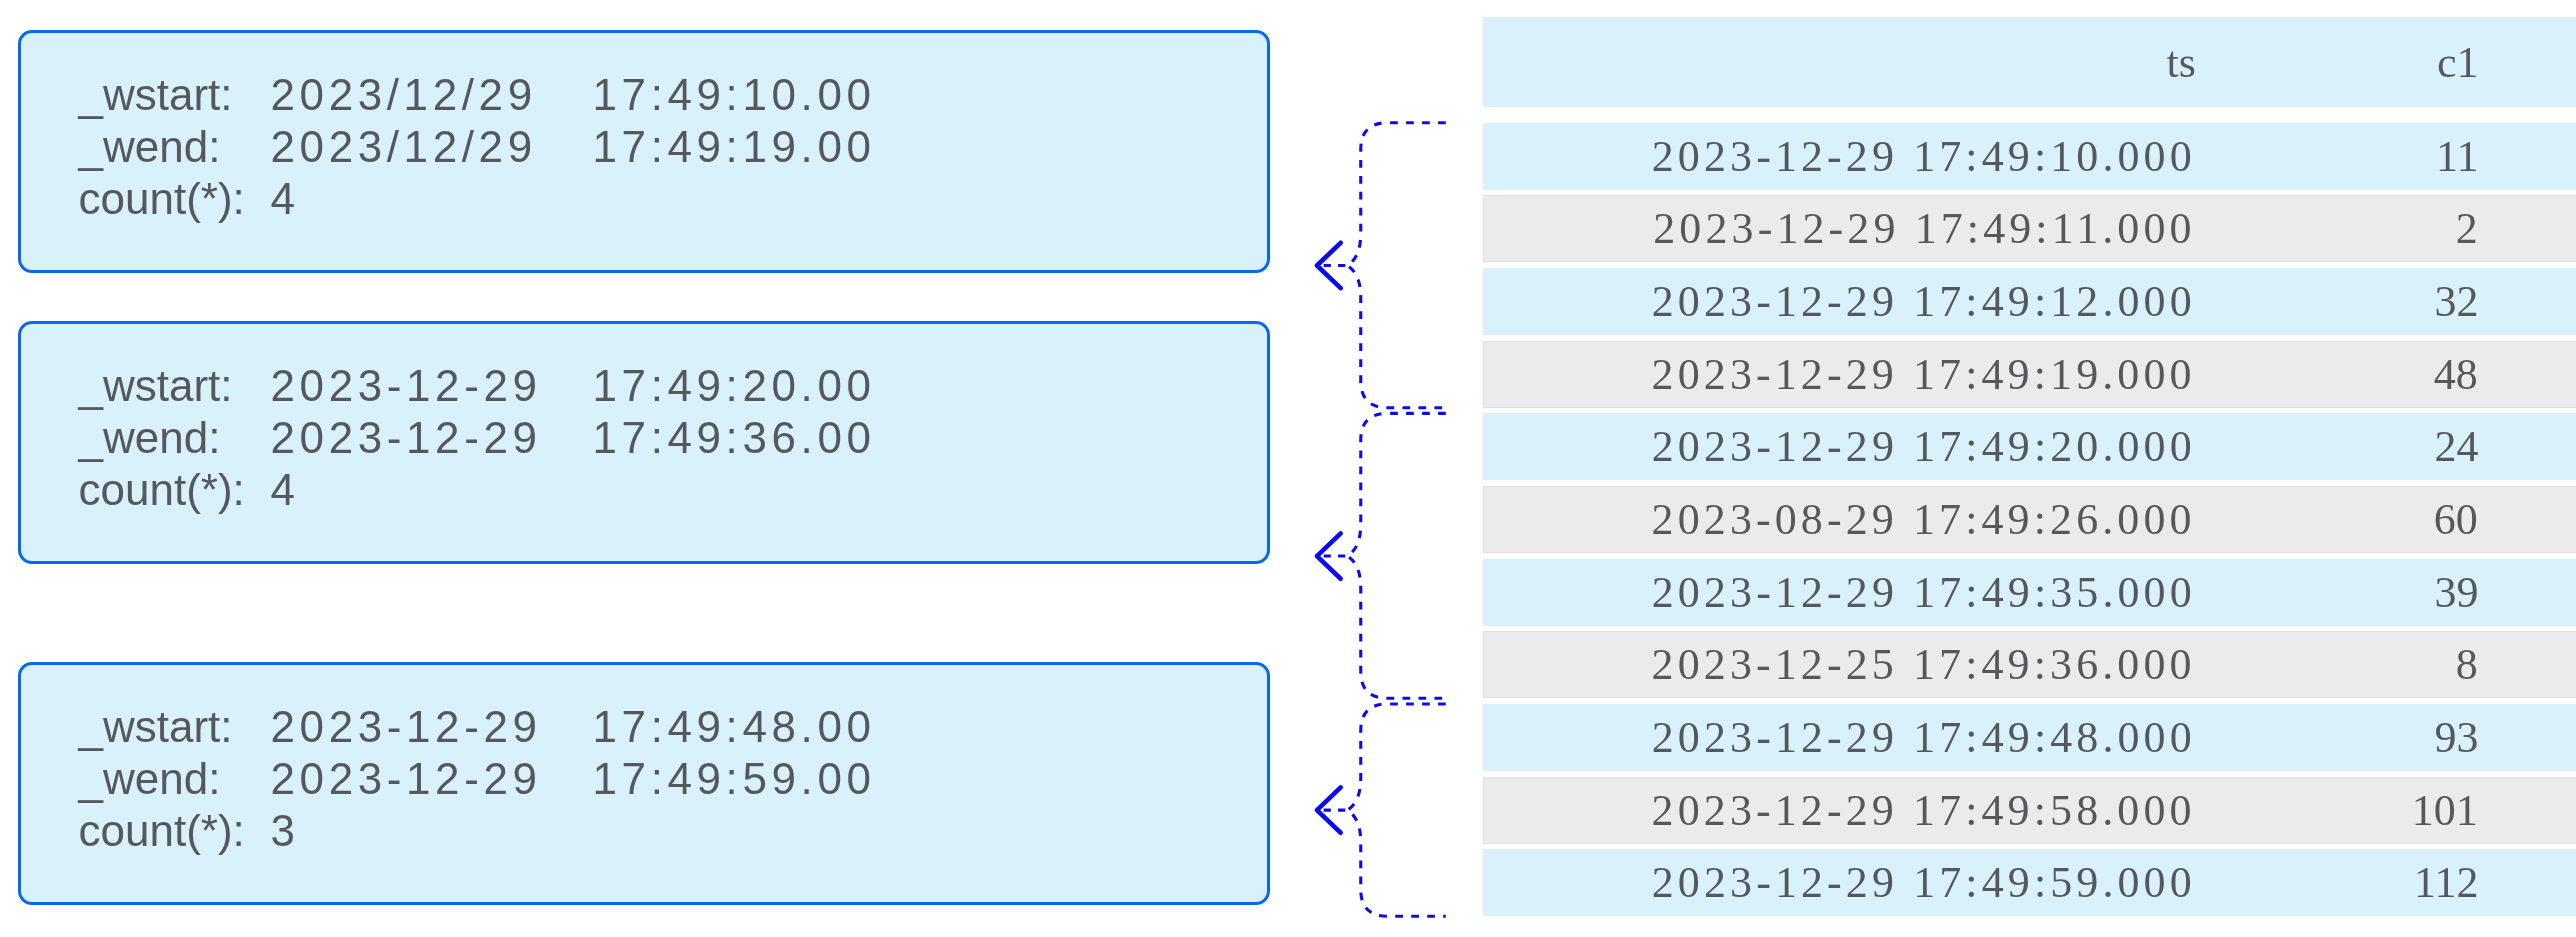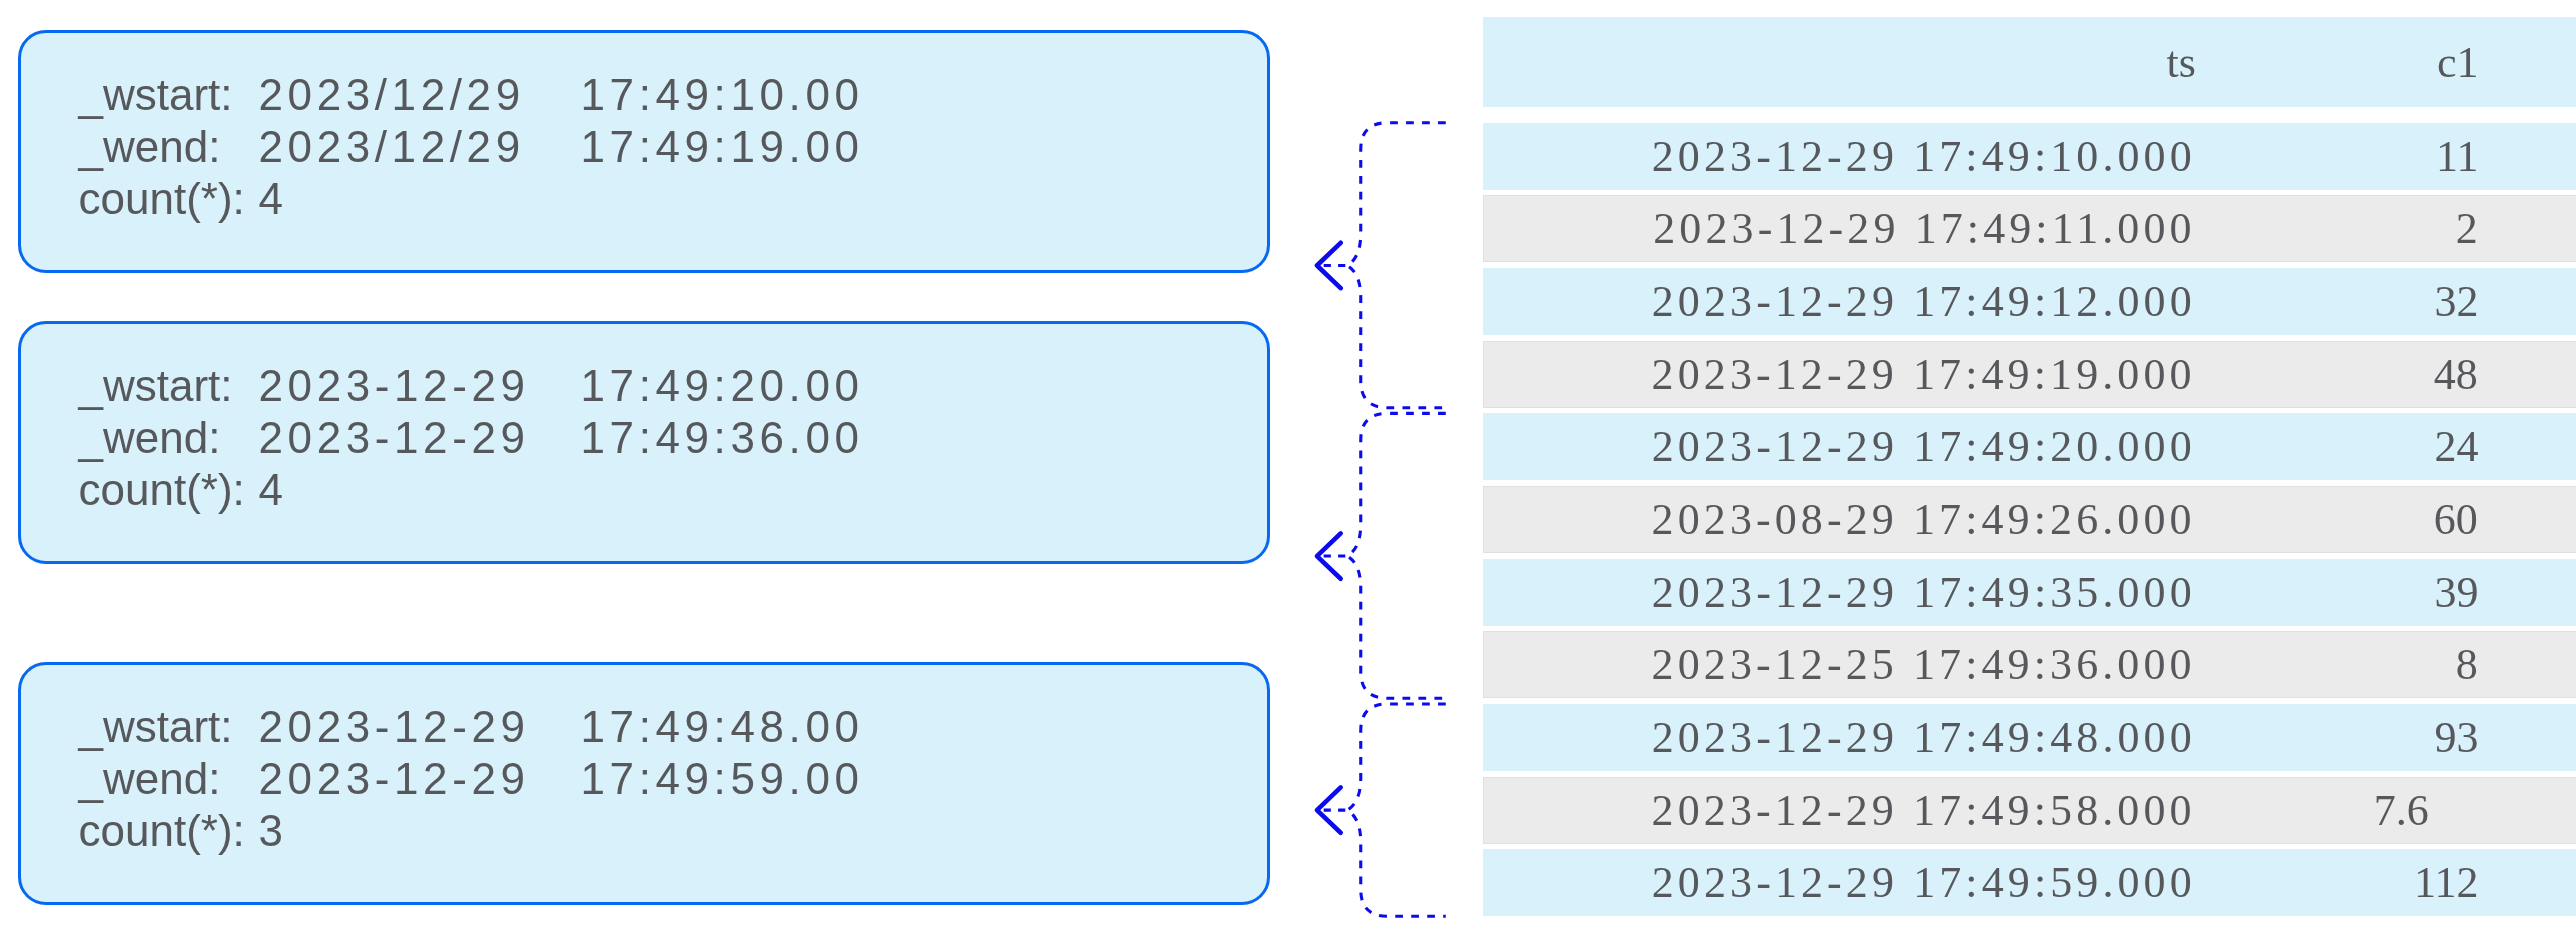--- a/index.html
+++ b/index.html
@@ -18,39 +18,40 @@
 
   
   .window-box {
     position: absolute;
     left: 17.5px;
     width: 1252px;
     height: 243px;
     box-sizing: border-box;
     background: #d8f1fb;
     border: 3.1px solid #0769f2;
-    border-radius: 28px;
+    border-radius: 14px;
     padding: 36px 20.6px 0 58px;
     color: #56585b;
     font-size: 44px;
   }
   .window-line {
     display: flex;
     height: 52px;
     line-height: 52px;
     white-space: nowrap;
   }
   .window-line .wlabel {
     width: 180px;
     flex: 0 0 auto;
   }
   .window-line .wv1 {
     width: 322px;
     flex: 0 0 auto;
     letter-spacing: 4.6px;
+    margin-left: 12px;
   }
   .window-line .wv2 {
     flex: 1 1 auto;
     letter-spacing: 4.6px;
   }
 
   
   #table-panel {
     position: absolute;
     left: 1483px;
@@ -231,20 +232,21 @@
           <div class="cell c1">8</div>
           <div class="cell c2">3.6</div>
         </div>
         <div class="trow blue">
           <div class="cell ts">2023-12-29 17:49:48.000</div>
           <div class="cell c1">93</div>
           <div class="cell c2">7.9</div>
         </div>
         <div class="trow gray">
           <div class="cell ts">2023-12-29 17:49:58.000</div>
+          <div class="cell c1">101</div>
           <div class="cell c2">7.6</div>
         </div>
         <div class="trow blue">
           <div class="cell ts">2023-12-29 17:49:59.000</div>
           <div class="cell c1">112</div>
           <div class="cell c2">3.1</div>
         </div>
       </div>
   </div>
 </div>

